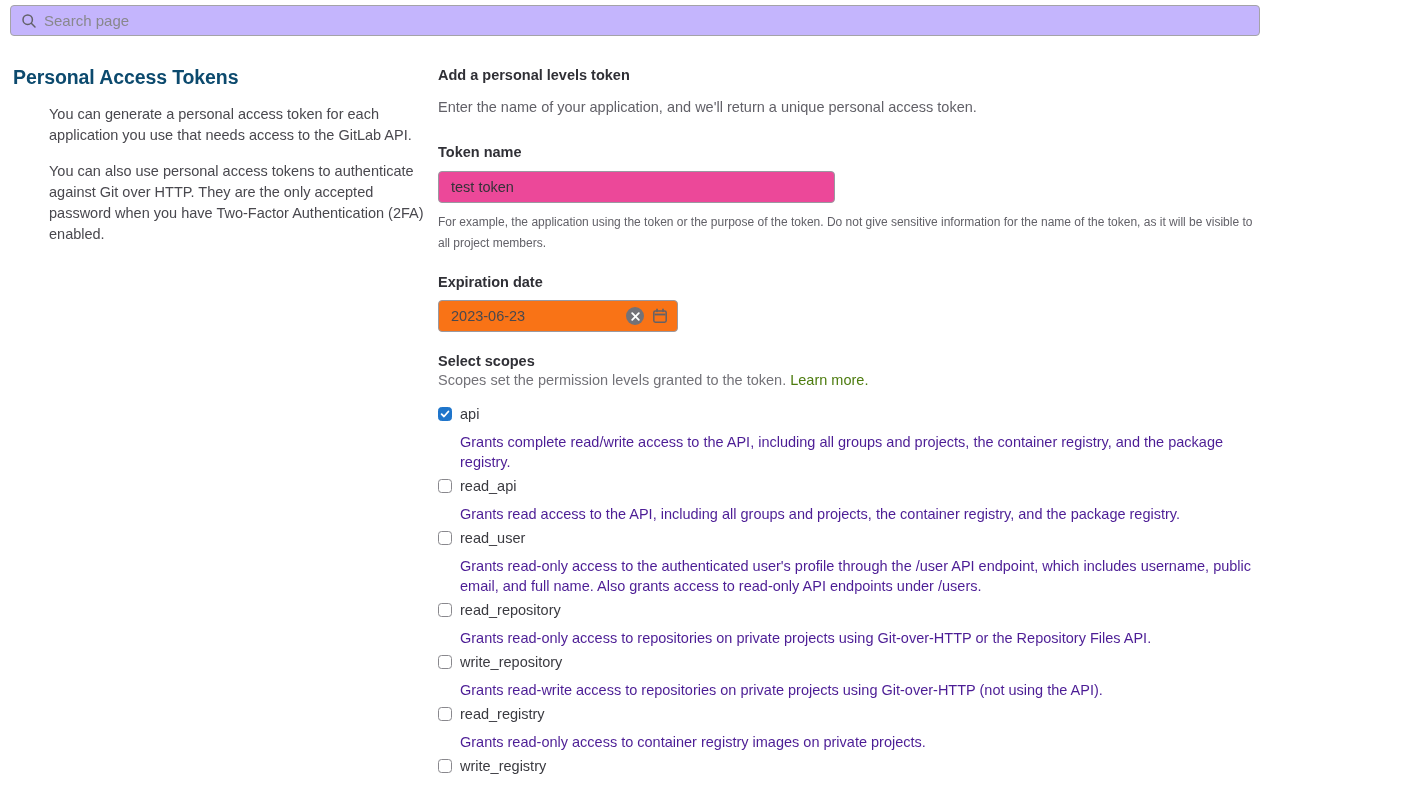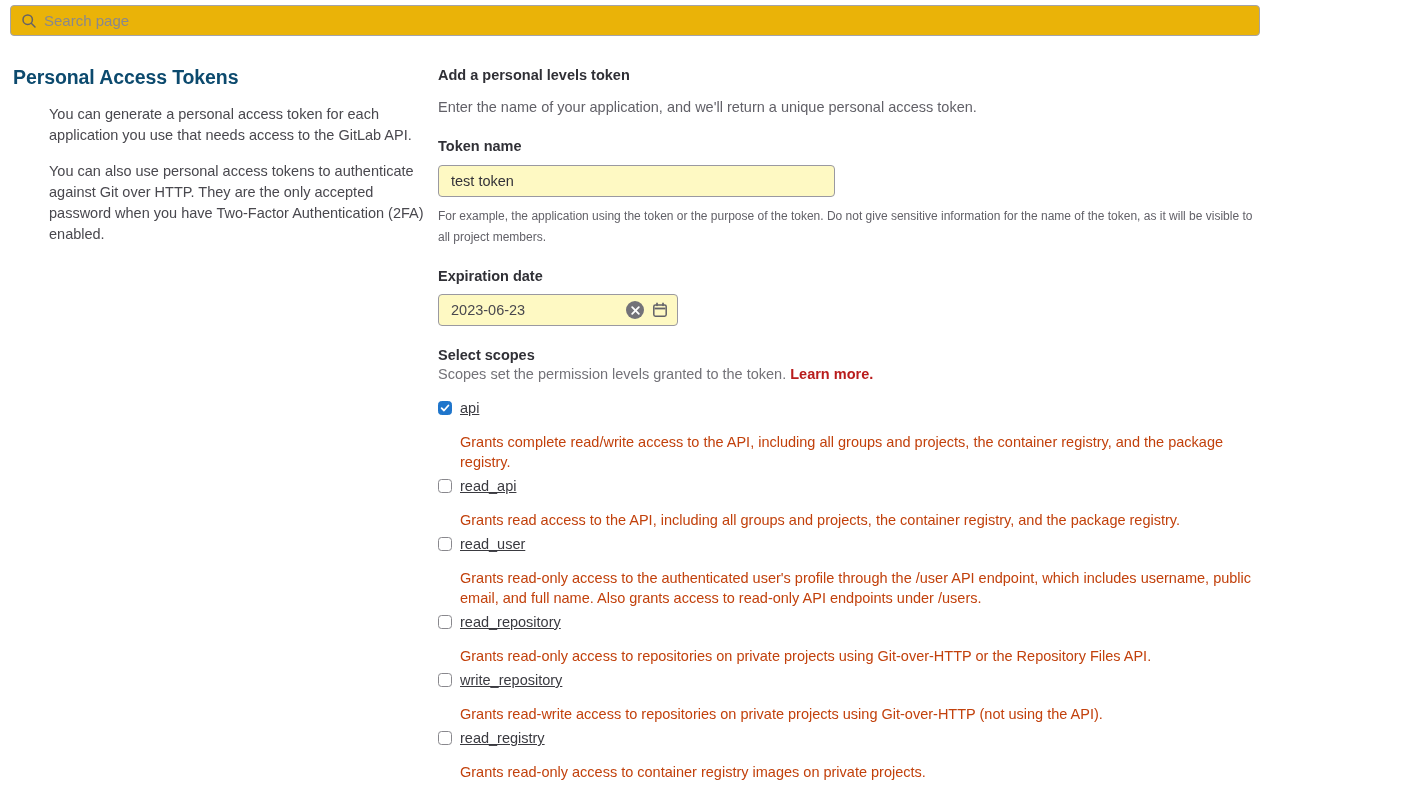--- a/index.html
+++ b/index.html
@@ -13,21 +13,21 @@
   }
   .page { padding-left: 10px; padding-top: 5px; width: 1260px; }
 
   
   .search-bar {
     width: 1250px; height: 31px;
     border: 1px solid #a4a3a8;
     border-radius: 4px;
     display: flex; align-items: center;
     padding: 0 10px; gap: 7px;
-    background: #eab308;
+    background: #c4b5fd;
   }
   .search-bar svg { flex: 0 0 auto; }
   .search-input {
     border: none; outline: none; flex: 1;
     font: 15px "Liberation Sans", sans-serif;
     color: #333238; background: transparent;
   }
   .search-input::placeholder { color: #89888d; }
 
   
@@ -40,76 +40,76 @@
     margin-top: 16px; letter-spacing: -0.1px;
   }
   .left-col p {
     margin-top: 15px; max-width: 392px;
     font-size: 14.5px; line-height: 21px; color: #49484e; margin-left: 36px;
   }
 
   .form-heading { margin-top: 17px; font-size: 14.5px; font-weight: bold; color: #303036; }
   .form-subheading { margin-top: 16px; font-size: 14.5px; color: #626168; }
   .field-label { font-size: 14.5px; font-weight: bold; color: #303036; }
-  .mt-label { margin-top: 23px; }
+  .mt-label { margin-top: 29px; }
 
   .text-input {
     margin-top: 11px;
     width: 397px; height: 32px;
     border: 1px solid #9a99a1; border-radius: 4px;
     padding: 0 12px;
     font: 14.5px "Liberation Sans", sans-serif;
-    color: #333238; outline: none; background: #fef9c3;
+    color: #333238; outline: none; background: #ec4899;
   }
   .field-help {
     margin-top: 9px; font-size: 12px; line-height: 21px;
     color: #626168; max-width: 820px;
   }
 
   .date-wrap {
     margin-top: 10px;
     width: 240px; height: 32px;
     border: 1px solid #9a99a1; border-radius: 4px;
     display: flex; align-items: center;
-    background: #fef9c3; padding: 0 9px 0 0;
+    background: #f97316; padding: 0 9px 0 0;
   }
   .date-input {
     border: none; outline: none; flex: 1; width: 100px;
     padding: 0 0 0 12px;
     font: 14.5px "Liberation Sans", sans-serif; color: #49484e;
     background: transparent;
   }
   .clear-btn {
     width: 18px; height: 18px; border-radius: 50%;
     background: #737278; border: none;
     display: flex; align-items: center; justify-content: center;
     cursor: pointer; margin-right: 8px; flex: 0 0 auto;
   }
   .cal-btn { background: none; border: none; cursor: pointer; display: flex; padding: 0; flex: 0 0 auto; }
 
   .scopes-label { margin-top: 21px; }
   .scopes-desc { margin-top: 3px; font-size: 14.5px; color: #737278; }
-  .link { color: #b91c1c; text-decoration: none; cursor: pointer; font-weight: bold; }
+  .link { color: #4d7c0f; text-decoration: none; cursor: pointer; }
 
   .scope-list { margin-top: 16px; }
   .scope-item { margin-bottom: 4px; }
   .scope-head { display: flex; align-items: center; gap: 8px; }
   .scope-checkbox {
     width: 14px; height: 14px; border-radius: 3.5px;
     border: 1px solid #89888d; background: #fff;
     display: flex; align-items: center; justify-content: center;
     cursor: pointer; flex: 0 0 auto;
   }
   .scope-checkbox svg { display: none; }
   .scope-checkbox.checked { background: #1f75cb; border-color: #1f75cb; }
   .scope-checkbox.checked svg { display: block; }
-  .scope-name { font-size: 14.5px; color: #3a3a40; line-height: 20px; text-decoration: underline; }
+  .scope-name { font-size: 14.5px; color: #3a3a40; line-height: 20px; }
   .scope-desc {
     padding-left: 22px; font-size: 14.5px; line-height: 20px;
-    color: #c2410c; max-width: 820px; margin-top: 14px;
+    color: #4c1d95; max-width: 820px; margin-top: 8px;
   }
 
   .submit-btn {
     margin-top: 27px;
     background: #1f75cb; color: #ffffff;
     border: 1px solid #1a68b5; border-radius: 4px;
     padding: 0 12px; height: 30px;
     font: 14.5px "Liberation Sans", sans-serif; font-weight: 500;
     cursor: pointer;
   }

